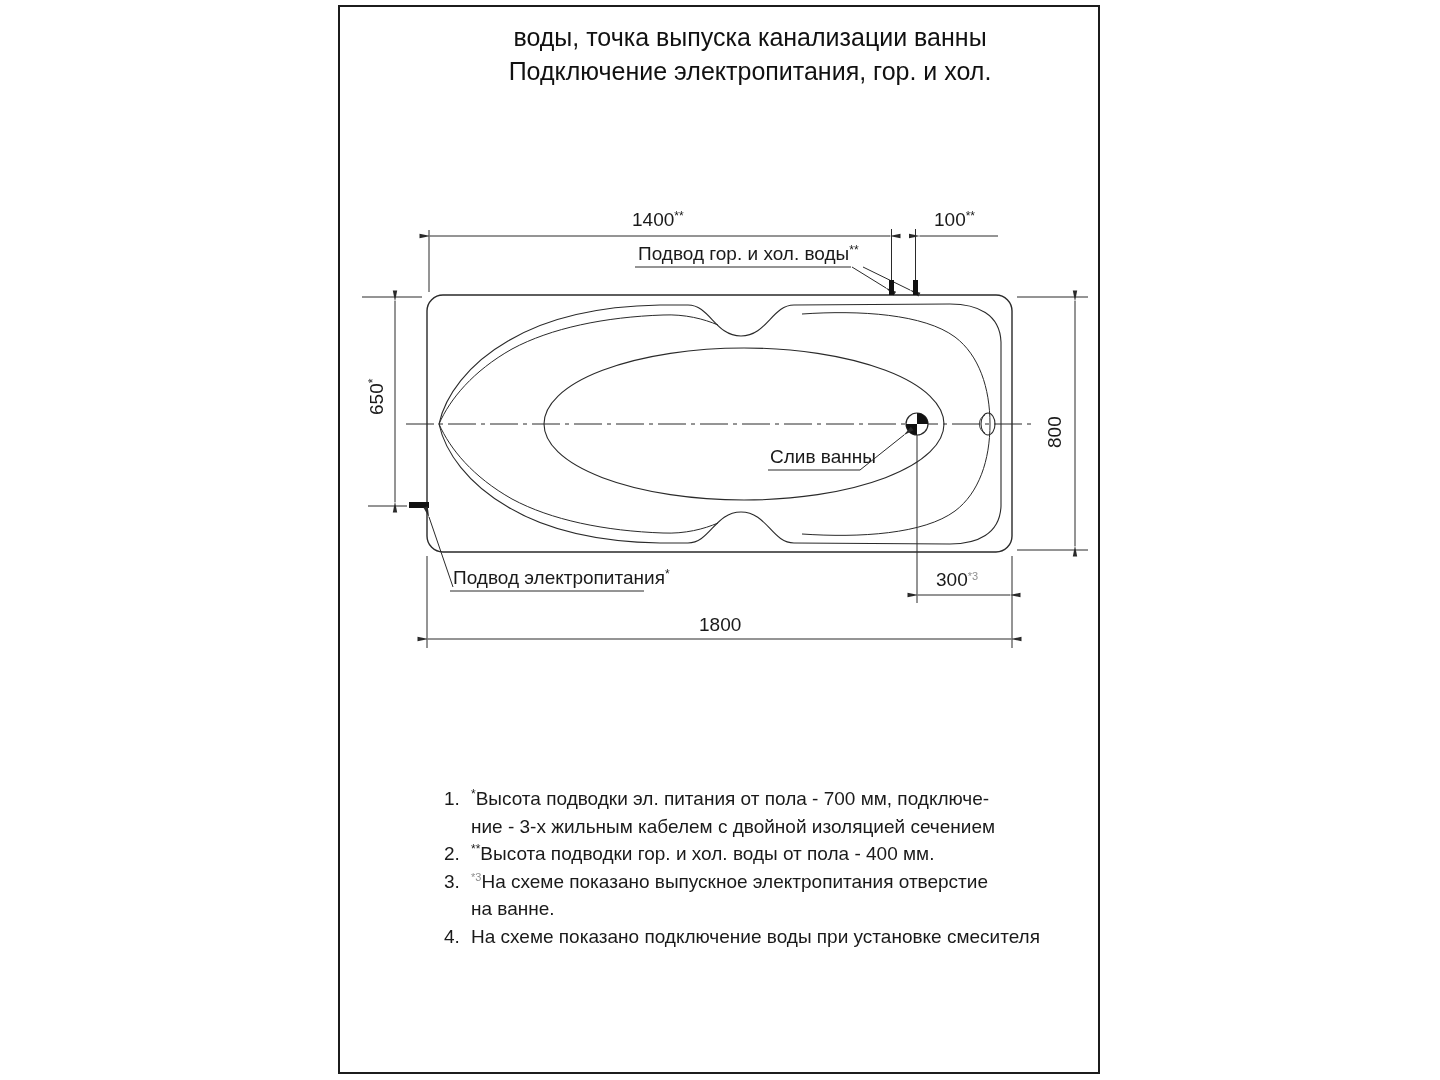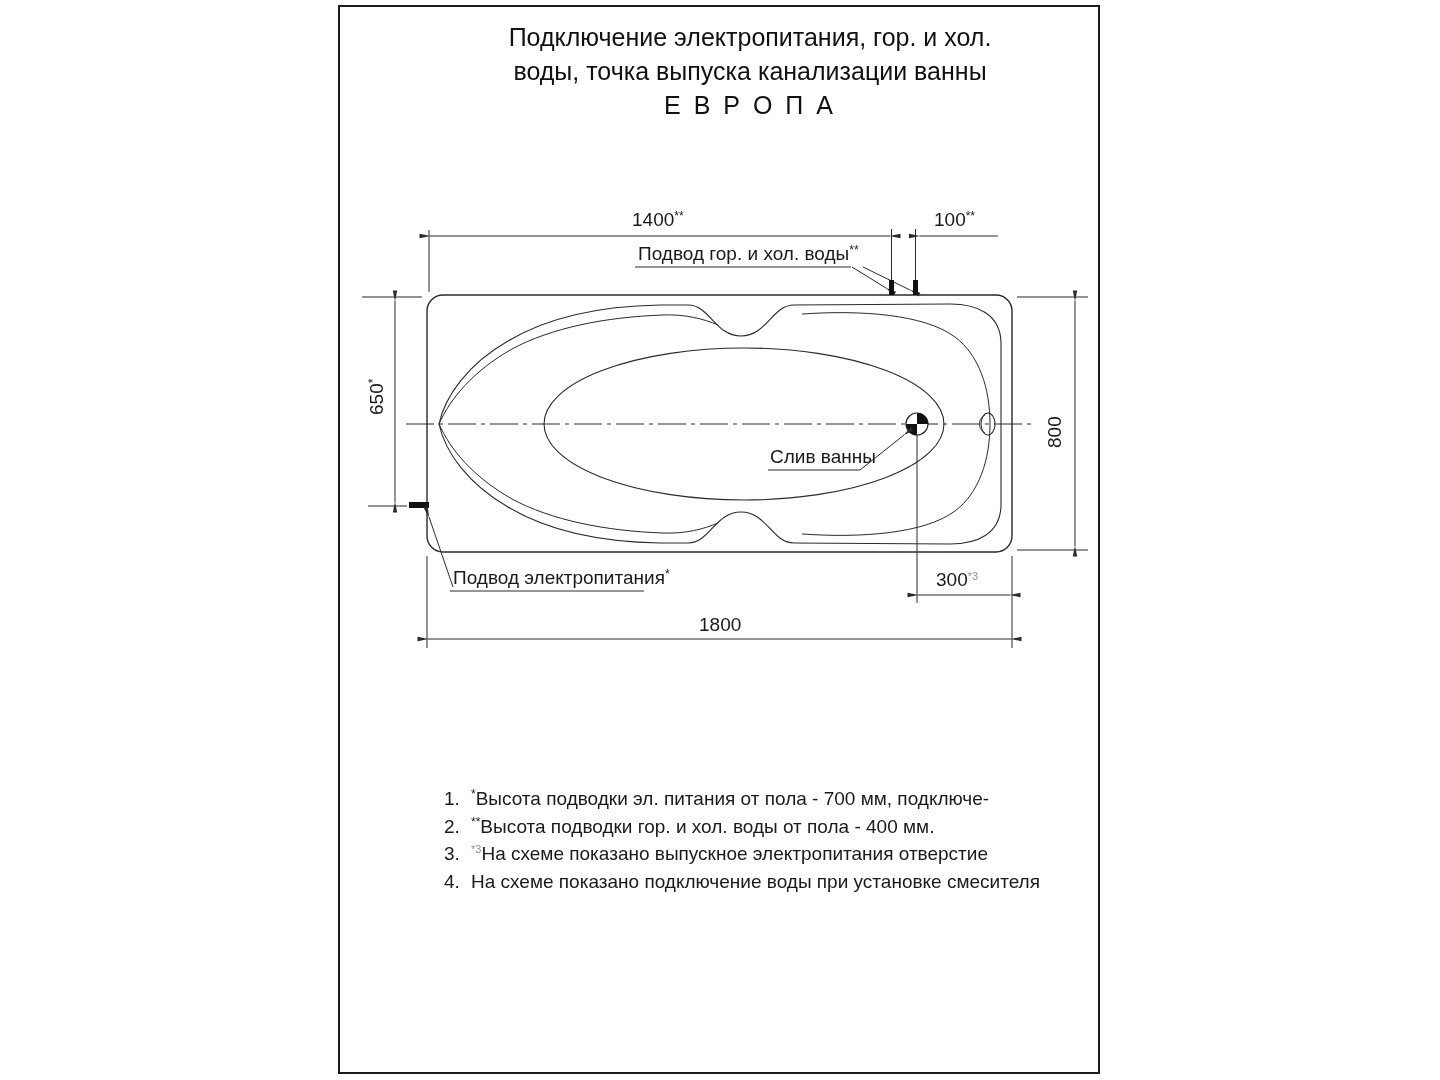--- a/index.html
+++ b/index.html
@@ -17,23 +17,22 @@
   svg text{font-family:"Liberation Sans",sans-serif;font-size:19px;fill:#1a1a1a;}
   svg .sup-t{font-size:12px;}
   svg .sup-t-gray{font-size:11px;fill:#8f8f8f;}
 </style>
 </head>
 <body>
 
 <div class="page">
 
   <div class="title">
+    <div>воды, точка выпуска канализации ванны</div>
     <div>Подключение электропитания, гор. и хол.</div>
-    <div>воды, точка выпуска канализации ванны</div>
-    <div class="t3">Е В Р О П А</div>
   </div>
 
   <svg class="drawing-svg" viewBox="338 5 758 1065">
     <defs>
       <marker id="arr" viewBox="0 0 11 6" refX="0.5" refY="3" markerWidth="12" markerHeight="6" orient="auto-start-reverse" markerUnits="userSpaceOnUse">
         <path d="M0,3 L11,0.8 L11,5.2 Z" fill="#2a2a2a"></path>
       </marker>
     </defs>
 
     <g stroke="#2a2a2a" fill="none">
@@ -120,32 +119,34 @@
       <path d="M 426,637 L 1009,637" marker-start="url(#arr)" marker-end="url(#arr)"></path>
     </g>
     <text x="697" y="629"><tspan>1800</tspan></text>
   </svg>
 
   <div class="notes">
     <div class="note">
       <span class="num">1.</span>
       <span class="body">
         <span class="nline"><sup>*</sup><span>Высота подводки эл. питания от пола - 700 мм, подключе-</span></span>
+        <div>ние - 3-х жильным кабелем с двойной изоляцией сечением</div>
       </span>
     </div>
     <div class="note">
       <span class="num">2.</span>
       <span class="body">
         <span class="nline"><sup>**</sup><span>Высота подводки гор. и хол. воды от пола - 400 мм.</span></span>
       </span>
     </div>
     <div class="note">
       <span class="num">3.</span>
       <span class="body">
         <span class="nline"><sup class="sup-gray">*3</sup><span>На схеме показано выпускное электропитания отверстие</span></span>
+        <div>на ванне.</div>
       </span>
     </div>
     <div class="note">
       <span class="num">4.</span>
       <span class="body">
         <span class="nline"><sup></sup><span>На схеме показано подключение воды при установке смесителя</span></span>
       </span>
     </div>
   </div>
 

